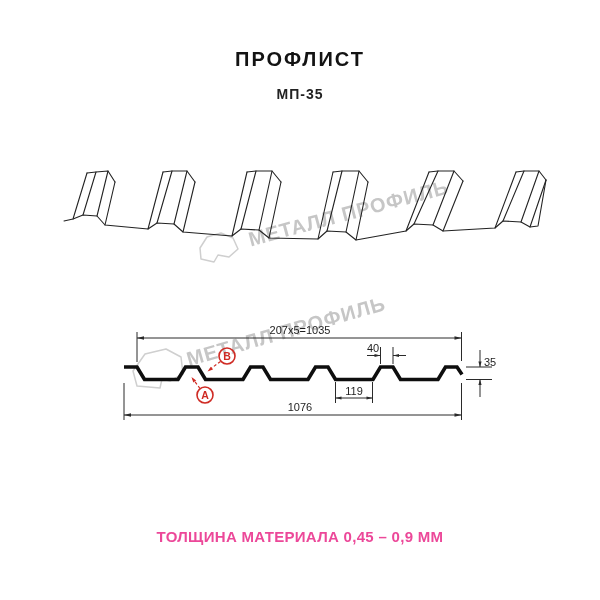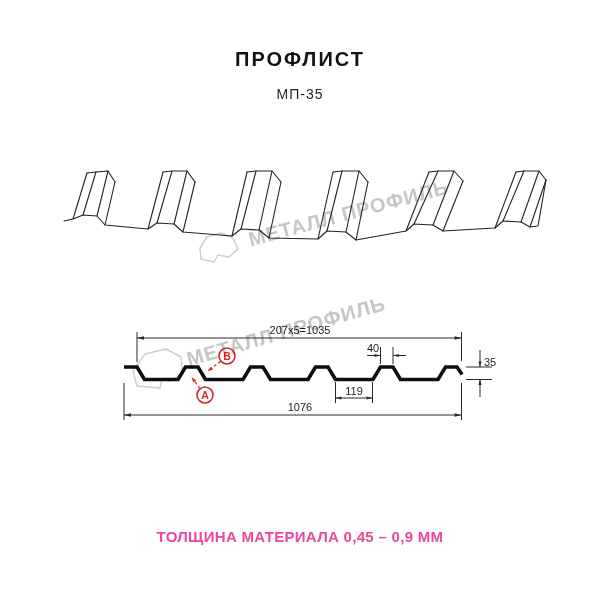--- a/index.html
+++ b/index.html
@@ -7,21 +7,21 @@
     width:600px;height:600px;position:relative;background:#ffffff;overflow:hidden;
     font-family:"Liberation Sans","DejaVu Sans",sans-serif;
   }
   .stage{position:absolute;inset:0;width:600px;height:600px;}
   .title{
     position:absolute;left:0;top:48px;width:600px;text-align:center;
     font-size:20px;font-weight:700;letter-spacing:2px;color:#131313;
   }
   .subtitle{
     position:absolute;left:0;top:86px;width:600px;text-align:center;
-    font-size:14px;font-weight:400;letter-spacing:1px;color:#222222;
+    font-size:14px;font-weight:700;letter-spacing:1px;color:#222222;
   }
   .footer-note{
     position:absolute;left:0;top:528px;width:600px;text-align:center;
     font-size:15px;font-weight:600;letter-spacing:0.3px;color:#ec4899;
   }
   .watermark{
     position:absolute;color:#c6c6c6;font-weight:700;font-size:20px;
     letter-spacing:1px;white-space:nowrap;transform-origin:left top;z-index:1;
   }
   .wm1{left:246px;top:229px;transform:rotate(-15deg);}

